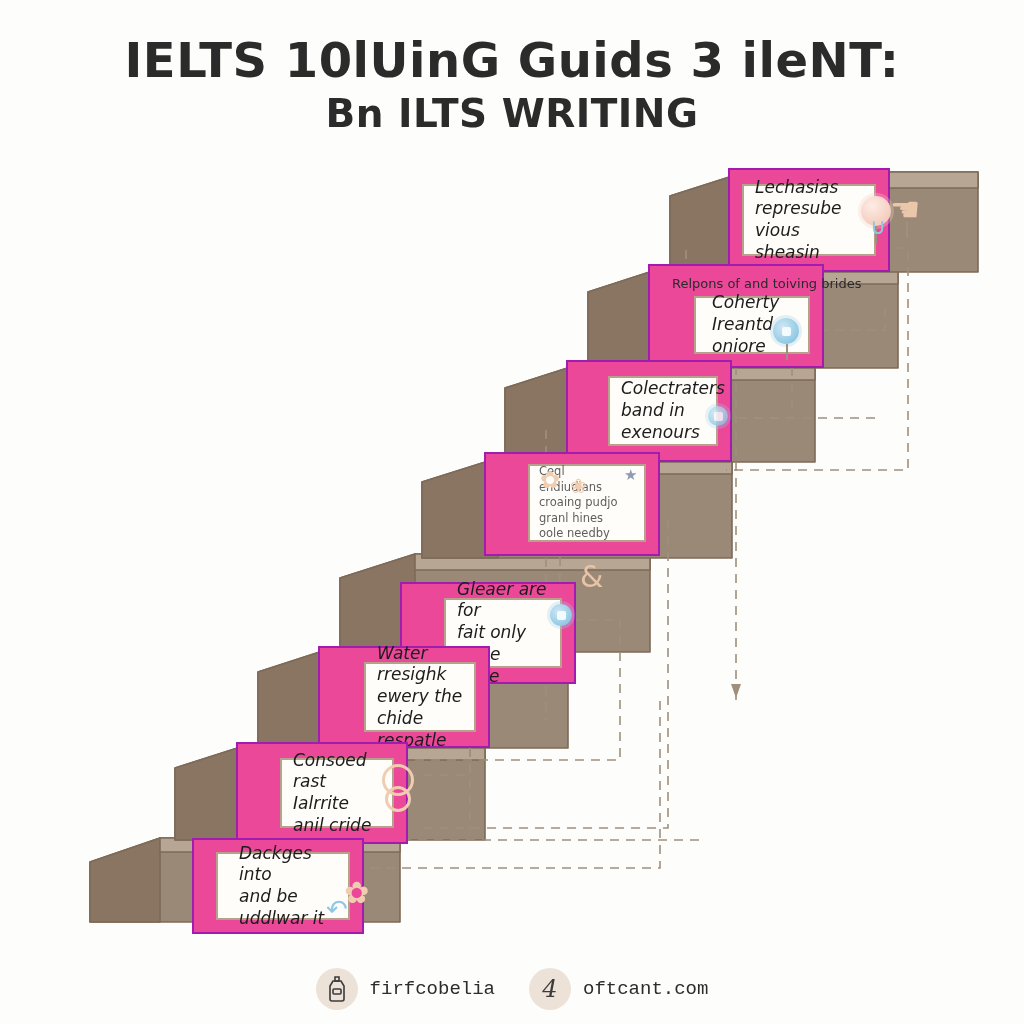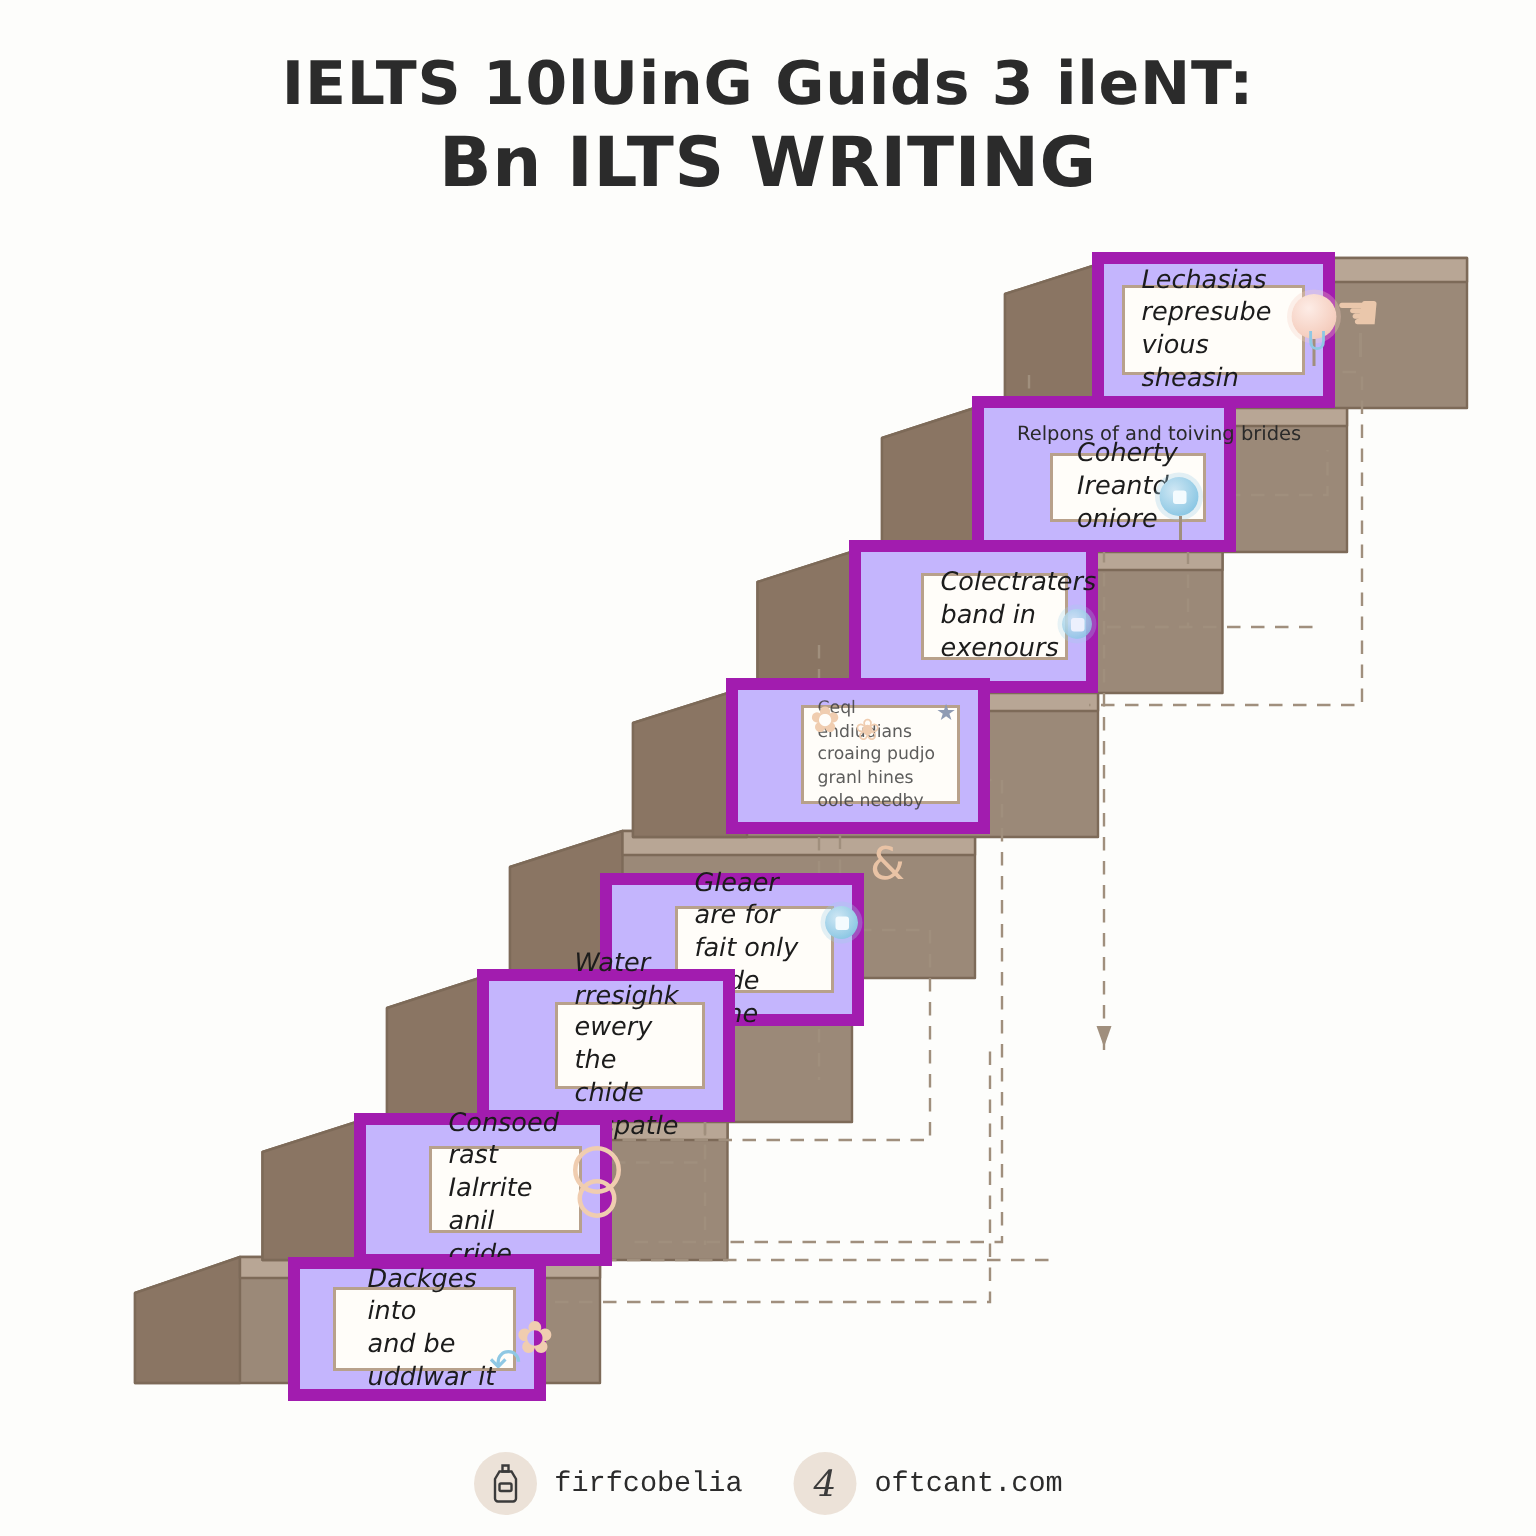--- a/index.html
+++ b/index.html
@@ -30,44 +30,44 @@
     text-align: center;
     pointer-events: none;
   }
   .title-line {
     font-family: "DejaVu Sans", sans-serif;
     font-weight: bold;
     color: #2b2b2b;
     letter-spacing: 0.5px;
     line-height: 1.12;
   }
-  .title-line.l1 { font-size: 40px; }
-  .title-line.l2 { font-size: 46px; margin-top: 4px; }
+  .title-line.l1 { font-size: 48px; }
+  .title-line.l2 { font-size: 39px; margin-top: 4px; }
 
   
   #stair-svg {
     position: absolute;
     inset: 0;
     width: 1024px;
     height: 1024px;
   }
 
   
   #wire-svg {
     position: absolute;
     inset: 0;
     width: 1024px;
     height: 1024px;
   }
 
   
   .step-card {
     position: absolute;
-    background: #c4b5fd;
-    border: 8px solid #a21caf;
+    background: #ec4899;
+    border: 2px solid #a21caf;
     box-sizing: border-box;
   }
   .step-inner {
     position: absolute;
     background: #fffdf9;
     border: 2px solid #b8a18b;
     box-sizing: border-box;
     display: flex;
     flex-direction: column;
     justify-content: center;

